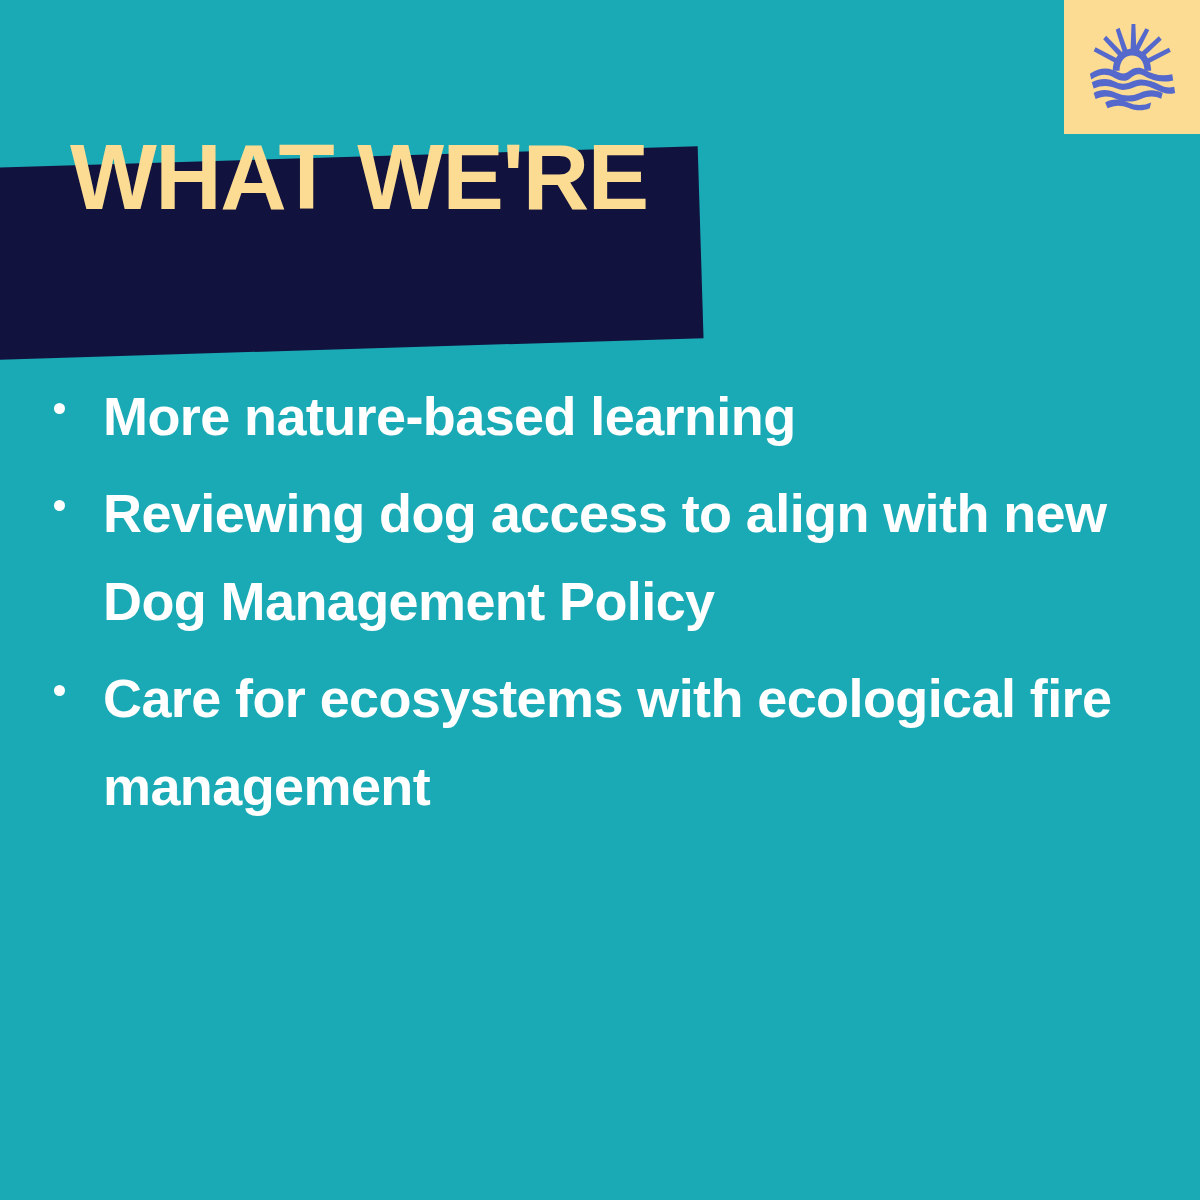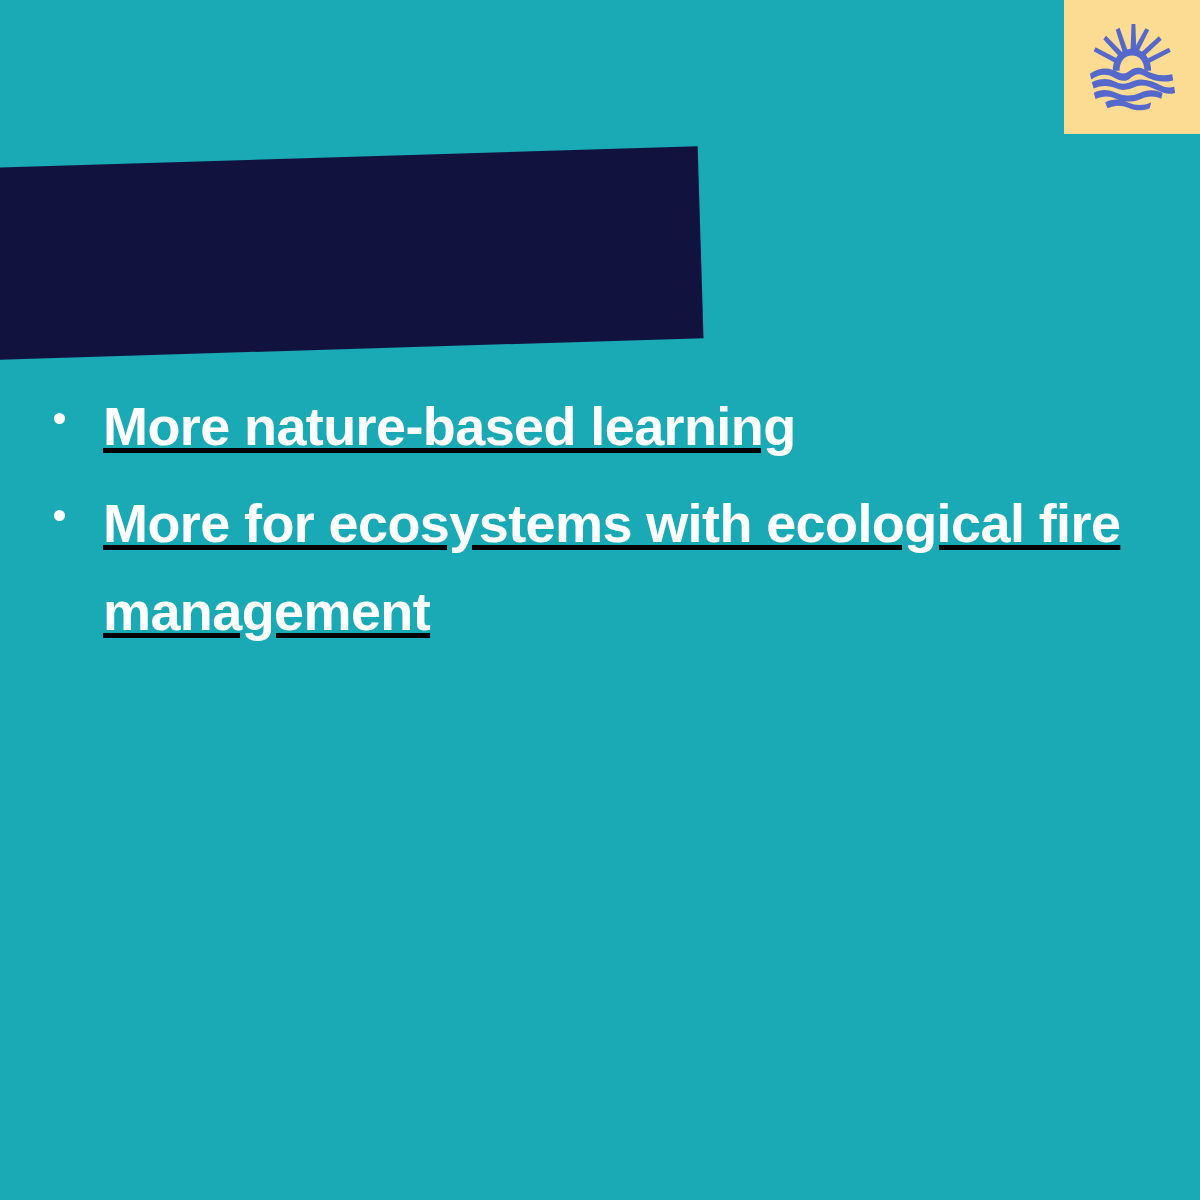--- a/index.html
+++ b/index.html
@@ -57,24 +57,23 @@
     letter-spacing:-1.5px;
     white-space:nowrap;
     display:block;
   }
   #title-line-2 { letter-spacing:-1px; }
 
   
   #bullet-list {
     position:absolute;
     left:47px;
-    top:383px;
+    top:373px;
     width:1120px;
     list-style:none;
-    text-decoration:underline;
   }
   .bullet-item {
     position:relative;
     padding-left:56px;
     margin-bottom:10px;
   }
   .bullet-dot {
     position:absolute;
     left:7px;
     top:30px;
@@ -117,24 +116,29 @@
       <path d="M10 75 C18 70.5 26 71.5 34 75 C42 78.5 50 78.5 58 75 C66 71.5 74 71.5 82 75 L80.5 81 C73.5 78 67 78 60 81 C51 85 42 85 33 81 C26 78 19.5 78 12 81.5 Z"></path>
 
       <path d="M22 85 C30 80.5 38 81.5 46 85 C54 88.5 62 88.5 70 85 L68.5 91 C61.5 94 54 94 46 90.5 C39 87.5 32 87.5 24.5 91 Z"></path>
     </g>
   </svg>
 </div>
 
 <div id="title-banner"></div>
 
 <div id="title-block">
+  <span class="title-line" id="title-line-1">WHAT WE'RE</span>
 </div>
 
 <ul id="bullet-list">
   <li class="bullet-item">
     <span class="bullet-dot"></span>
     <span class="bullet-text">More nature-based learning</span>
   </li>
   <li class="bullet-item">
     <span class="bullet-dot"></span>
-    <span class="bullet-text">More for ecosystems with ecological fire management</span>
+    <span class="bullet-text">Reviewing dog access to align with new Dog Management Policy</span>
+  </li>
+  <li class="bullet-item">
+    <span class="bullet-dot"></span>
+    <span class="bullet-text">Care for ecosystems with ecological fire management</span>
   </li>
 </ul>
 
 </body></html>

